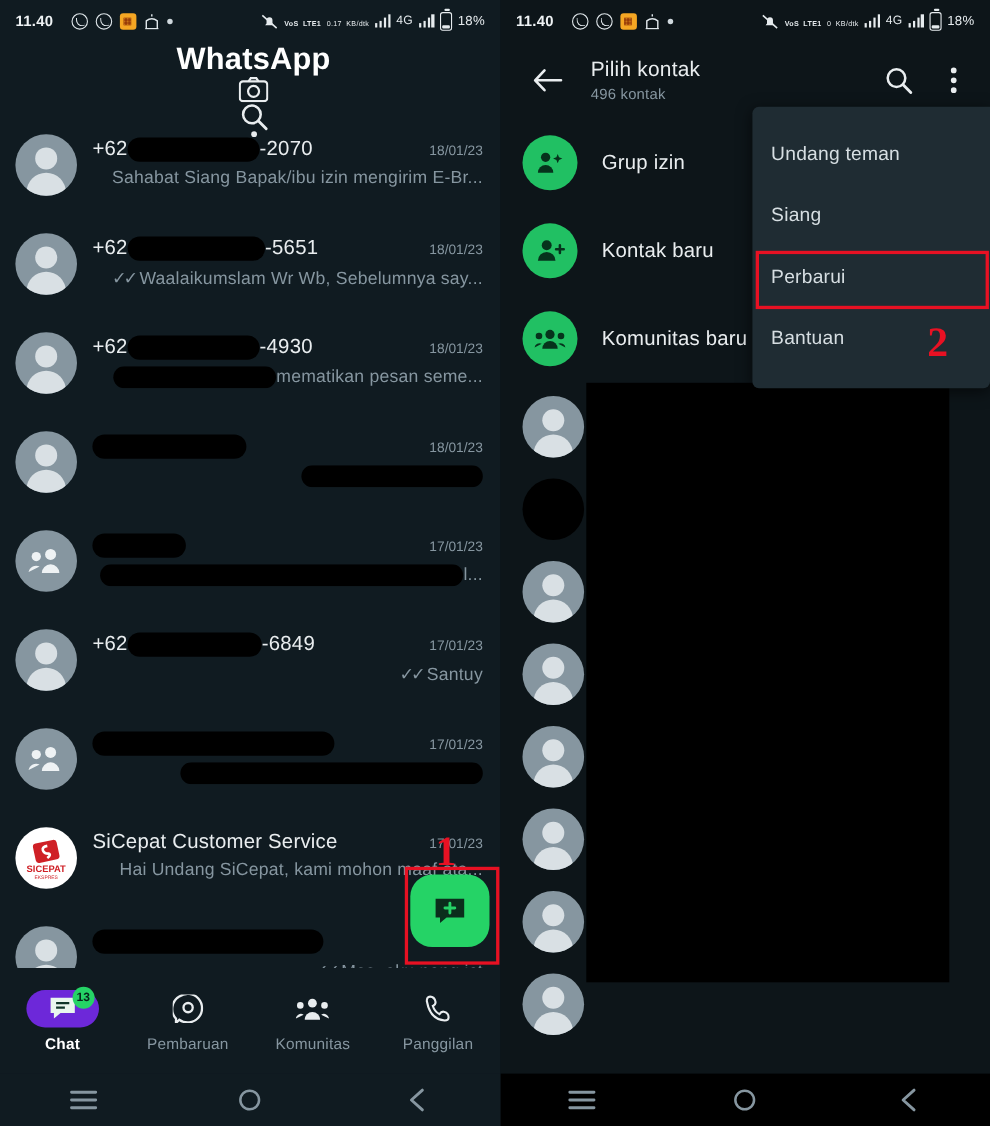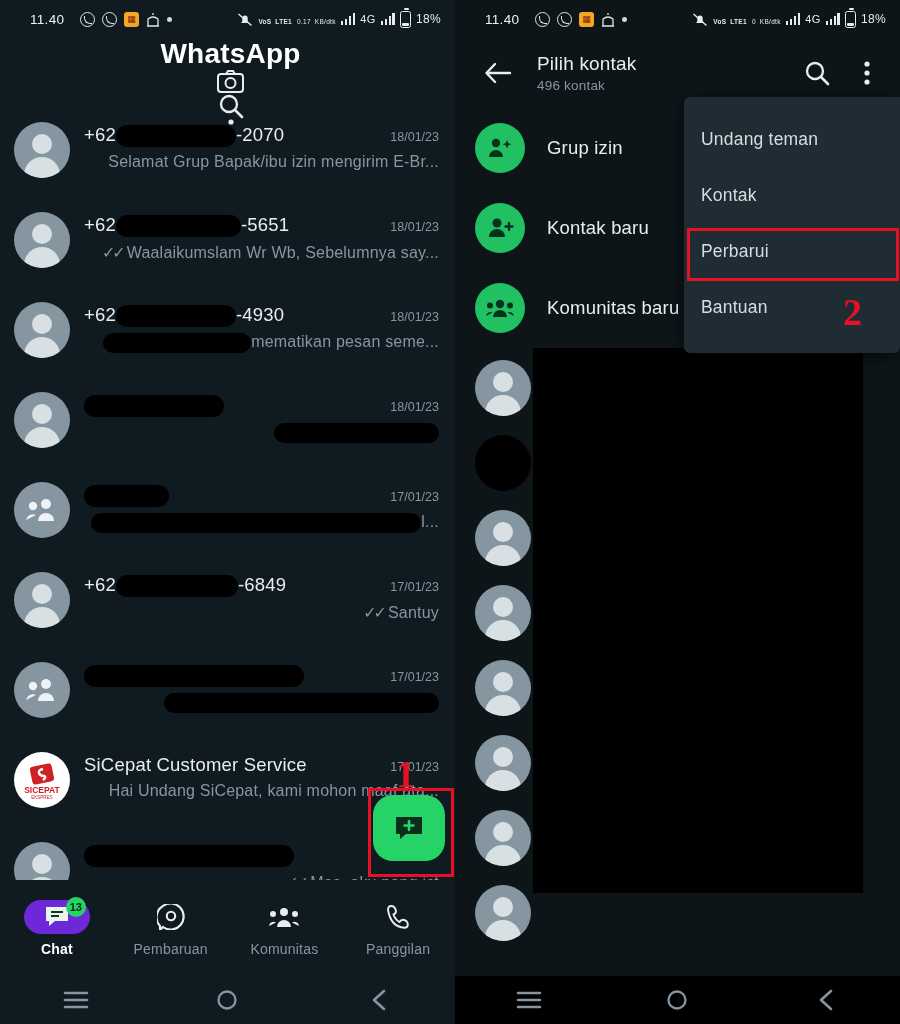--- a/index.html
+++ b/index.html
@@ -13,21 +13,21 @@
 
   .panel { position:relative; height:1024px; overflow:hidden; }
   .panel-left  { width:455px; background:#101b21; }
   .panel-right { width:445px; background:#0d1519; }
 
   
   .statusbar {
     height:38px; display:flex; align-items:center;
     padding:0 14px; font-size:13px; color:#e6ebee; letter-spacing:.3px;
   }
-  .sb-time { font-size:13.5px; color:#eef2f4; margin-left:16px; }
+  .sb-time { font-size:13.5px; color:#eef2f4; margin-left:0;font-weight:bold; }
   .sb-left-icons { display:flex; align-items:center; gap:7px; margin-left:16px; }
   .sb-spacer { flex:1; }
   .sb-right { display:flex; align-items:center; gap:5px; }
   .ico-wa {
     width:15px;height:15px;border-radius:50%;border:1.6px solid #dfe6ea;
     position:relative;
   }
   .ico-wa::after{
     content:""; position:absolute; left:3px; top:3px; width:7px;height:7px;
     border-left:1.6px solid #dfe6ea; border-bottom:1.6px solid #dfe6ea;
@@ -222,21 +222,21 @@
         <div class="chatrow">
           <div class="avatar">
             <span class="head"></span>
             <span class="body"></span>
           </div>
           <div class="row-main">
             <div class="row-top">
               <span class="row-name"><span>+62</span><span class="redact" style="width:120px;height:22px;"></span><span>-2070</span></span>
               <span class="row-time">18/01/23</span>
             </div>
-            <div class="row-msg"><span>Selamat Grup Bapak/ibu izin mengirim  E-Br...</span></div>
+            <div class="row-msg"><span>Sahabat Siang Bapak/ibu izin mengirim  E-Br...</span></div>
           </div>
         </div>
         <div class="chatrow">
           <div class="avatar">
             <span class="head"></span>
             <span class="body"></span>
           </div>
           <div class="row-main">
             <div class="row-top">
               <span class="row-name"><span>+62</span><span class="redact" style="width:125px;height:22px;"></span><span>-5651</span></span>
@@ -598,20 +598,20 @@
       <span class="sys-btn">
         <svg width="18" height="24" viewBox="0 0 18 24">
             <path d="M14 3 L4 12 L14 21" stroke="#8696a0" stroke-width="2.6" fill="none" stroke-linecap="round" stroke-linejoin="round"></path>
           </svg>
       </span>
     </div>
   </div>
 
   <div class="menu">
     <div class="menu-item">Undang teman</div>
-    <div class="menu-item">Kontak</div>
+    <div class="menu-item">Siang</div>
     <div class="menu-item">Perbarui</div>
     <div class="menu-item">Bantuan</div>
   </div>
   <div class="annot-box" style="left:687px;top:228px;width:212px;height:53px;"></div>
   <div class="annot-num" style="left:843px;top:290px;">2</div>
 
 </div>
 
 </body></html>

